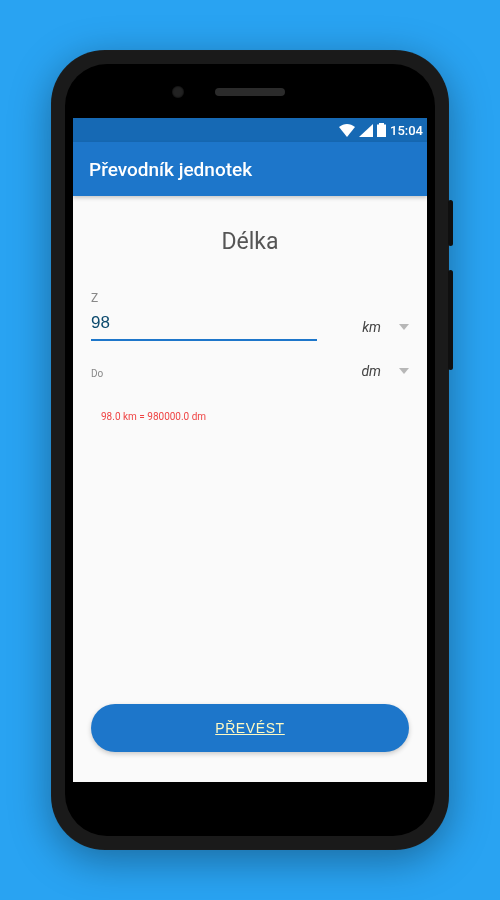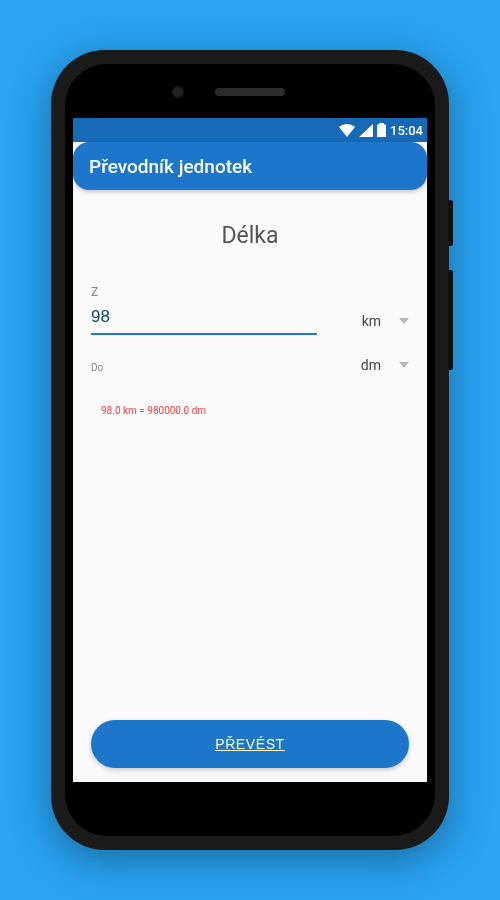--- a/index.html
+++ b/index.html
@@ -45,28 +45,27 @@
     overflow: hidden;
     display: flex; flex-direction: column;
   }
   .statusbar {
     height: 24px; background: #1669b4;
     display: flex; align-items: center; justify-content: flex-end;
     padding: 0 4px; gap: 4px; color: #fff; font-size: 13px; font-weight: 500;
   }
   .statusbar svg { fill: #fff; }
   .appbar {
-    height: 48px; background: #1d76ca;
+    height: 54px; background: #1d76ca;
     display: flex; align-items: center; padding: 0 16px;
     color: #fff; font-size: 19px; font-weight: 500;
     box-shadow: 0 2px 4px rgba(0,0,0,0.2);
-    border-radius: 16px;
   }
   .content {
-    flex: 1; padding: 0 18px 14px 18px;
+    flex: 1; padding: 0 18px 30px 18px;
     display: flex; flex-direction: column;
   }
   .title {
     text-align: center; font-size: 23px; color: #555;
     margin: 32px 0 36px 0; font-weight: 400;
   }
   .label {
     font-size: 12px; color: #888; margin-bottom: 2px;
   }
   .row {
@@ -79,20 +78,21 @@
     background: transparent; font-size: 17px; color: #0c4a6e;
     padding: 6px 0 6px 0; outline: none;
   }
   .text-input::placeholder { color: #aaa; }
   .to-label { font-size: 10px; color: #888; flex: 1; padding-bottom: 6px; }
   .unit-select {
     display: flex; align-items: center; gap: 18px;
     font-size: 14px; color: #444; padding-bottom: 6px;
     min-width: 80px; justify-content: flex-end;
     cursor: pointer;
+    font-style: italic;
   }
   .unit-select .caret { opacity: 0.4; }
   .result {
     font-size: 10px; color: #ef4444; margin: 4px 0 10px 10px;
   }
   .spacer { flex: 1; }
   .convert-btn {
     background: #1d76ca; color: #fef9c3;
     border: none; border-radius: 26px;
     height: 48px; font-size: 14px; font-weight: 500;

